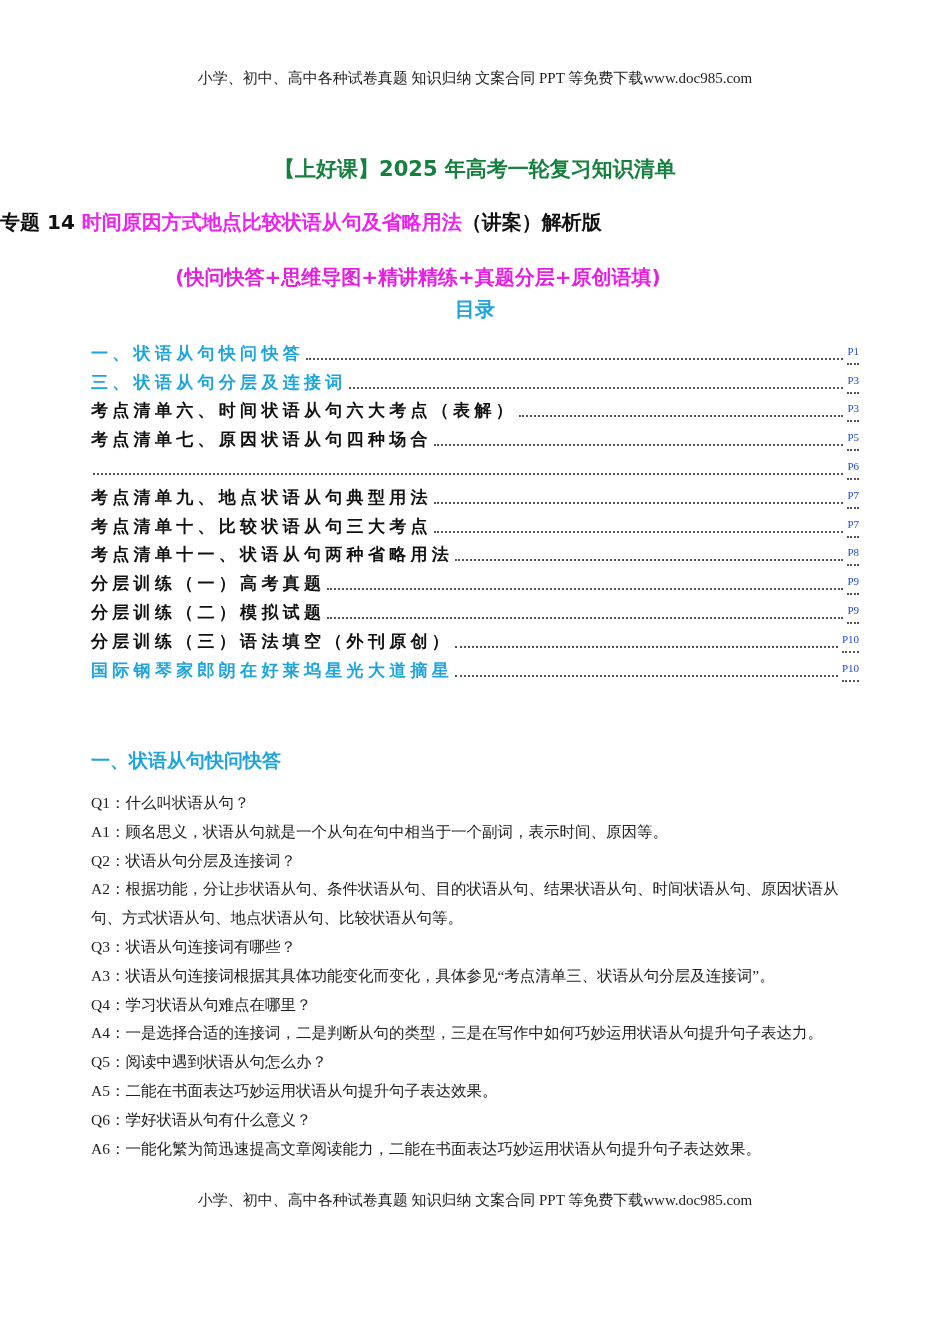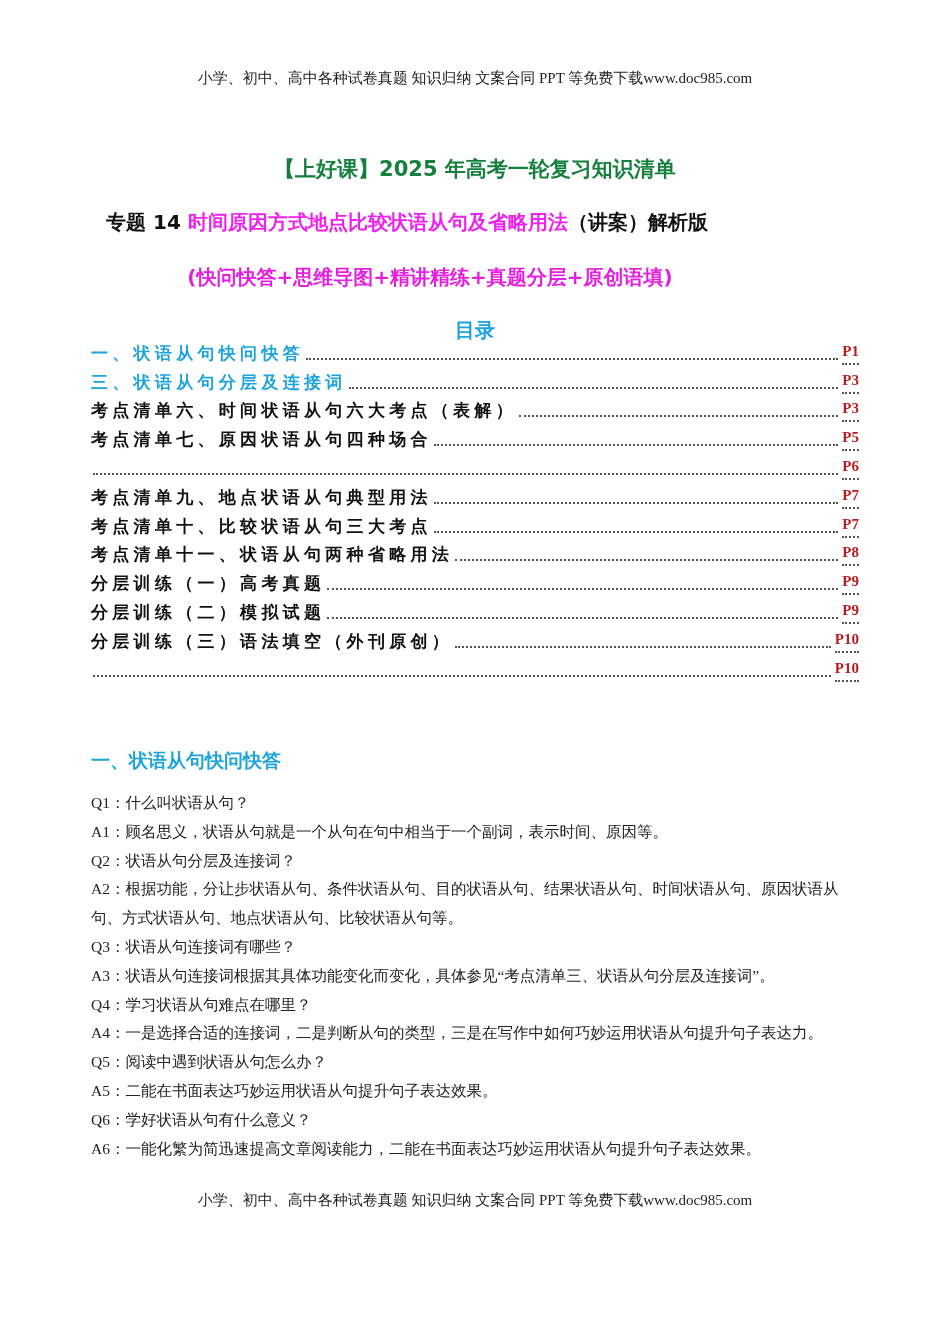--- a/index.html
+++ b/index.html
@@ -10,46 +10,46 @@
     font-family: "Liberation Serif", "DejaVu Serif", serif; font-size: 15px; color: #222;
   }
   .header-line { top: 69px; }
   .footer-line { top: 1191px; }
   .header-line .url, .footer-line .url { }
   .title-main {
     position: absolute; top: 155px; left: 0; width: 950px; text-align: center;
     font-family: "DejaVu Sans", sans-serif; font-weight: bold; font-size: 21px; color: #15803d;
   }
   .title-sub {
-    position: absolute; top: 209px; left: 0; width: 814px; text-align: center;
+    position: absolute; top: 209px; left: 0; width: 814px; 
     font-family: "DejaVu Sans", sans-serif; font-weight: bold; font-size: 20px; color: #111;
   }
   .title-sub .hl { color: #ee22ee; }
   .title-features {
-    position: absolute; top: 264px; left: 12px; width: 836px; text-align: center;
+    position: absolute; top: 264px; left: 0; width: 836px; text-align: center;
     font-family: "DejaVu Sans", sans-serif; font-weight: bold; font-size: 20px; color: #e41fe0;
   }
   .toc-title {
-    position: absolute; top: 317px; left: 0; width: 950px; text-align: center;
+    position: absolute; top: 296px; left: 0; width: 950px; text-align: center;
     font-family: "DejaVu Sans", sans-serif; font-weight: bold; font-size: 20px; color: #1ea4dc;
   }
   .toc { position: absolute; top: 336px; left: 91px; width: 768px; }
   .toc-row { display: flex; align-items: flex-end; height: 28.8px; }
   .toc-label {
     font-family: "DejaVu Sans", sans-serif; font-weight: bold; font-size: 17px;
     letter-spacing: 4.3px; white-space: nowrap; line-height: 24px;
   }
   .toc-label.blue { color: #1ea4dc; }
   .toc-label.black { color: #111; }
   .toc-dots {
     flex: 1; border-bottom: 2px dotted #555; margin: 0 4px 5px 2px; height: 0;
   }
   .toc-page {
-    font-family: "Liberation Serif", "DejaVu Serif", serif; font-weight: bold; font-size: 15px;
-    color: #b91c1c; line-height: 24px; border-bottom: 2px dotted #555; padding-bottom: 0;
+    font-family: "Liberation Serif", "DejaVu Serif", serif; font-weight: normal; font-size: 11px;
+    color: #1d4ed8; line-height: 24px; border-bottom: 2px dotted #555; padding-bottom: 0;
   }
   .section-heading {
     position: absolute; top: 748px; left: 91px;
     font-family: "DejaVu Sans", sans-serif; font-weight: bold; font-size: 19px; color: #1ea4dc;
   }
   .qa { position: absolute; top: 789px; left: 91px; width: 768px;
         font-family: "Liberation Serif", "DejaVu Serif", serif; font-size: 15.5px; color: #222; }
   .qa-line { line-height: 28.8px; white-space: nowrap; }
   .qa-line.wrap { white-space: normal; }
   .qa-line.indent-cont { padding-left: 36px; text-indent: -36px; white-space: normal; }
@@ -120,20 +120,21 @@
     <span class="toc-label black">分层训练（二）模拟试题</span>
     <span class="toc-dots"></span>
     <span class="toc-page">P9</span>
   </div>
   <div class="toc-row">
     <span class="toc-label black">分层训练（三）语法填空（外刊原创）</span>
     <span class="toc-dots"></span>
     <span class="toc-page">P10</span>
   </div>
   <div class="toc-row">
+    <span class="toc-label blue">国际钢琴家郎朗在好莱坞星光大道摘星</span>
     <span class="toc-dots"></span>
     <span class="toc-page">P10</span>
   </div>
 </div>
 
 <div class="section-heading">一、状语从句快问快答</div>
 
 <div class="qa">
   <div class="qa-line">Q1：什么叫状语从句？</div>
   <div class="qa-line">A1：顾名思义，状语从句就是一个从句在句中相当于一个副词，表示时间、原因等。</div>

